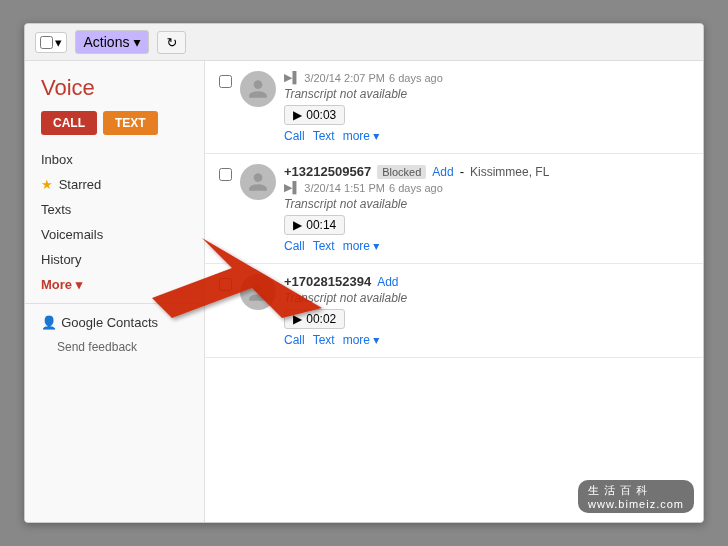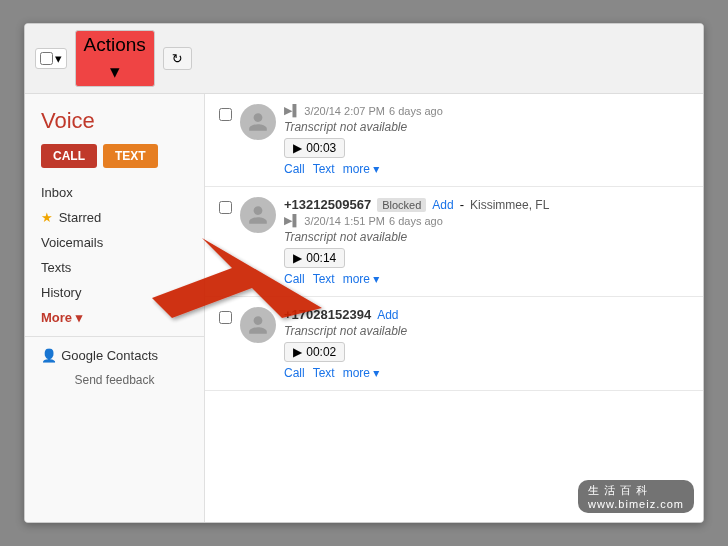--- a/index.html
+++ b/index.html
@@ -39,28 +39,27 @@
       border: 1px solid #ccc;
       border-radius: 3px;
       background: #fff;
       padding: 2px 4px;
       cursor: pointer;
     }
     .checkbox-dropdown input[type=checkbox] { margin-right: 2px; }
     .actions-btn {
       border: 1px solid #ccc;
       border-radius: 3px;
-      background: #ef4444;
+      background: #c4b5fd;
       padding: 3px 8px;
       cursor: pointer;
-      font-size: 19px;
+      font-size: 14px;
       display: flex;
       align-items: center;
       gap: 4px;
-      flex-direction: column;
     }
     .refresh-btn {
       border: 1px solid #ccc;
       border-radius: 3px;
       background: #f5f5f5;
       padding: 3px 8px;
       cursor: pointer;
       font-size: 13px;
     }
     .main-layout {
@@ -121,25 +120,24 @@
     .nav-item.active { color: #c0392b; font-weight: bold; }
     .nav-separator { border-top: 1px solid #e0e0e0; margin: 6px 0; }
     .nav-contacts {
       padding: 5px 16px;
       color: #333;
       display: flex;
       align-items: center;
       gap: 4px;
     }
     .nav-feedback {
-      padding: 5px 0;
+      padding: 5px 32px;
       color: #666;
       font-size: 12px;
       cursor: pointer;
-      text-align: center;
     }
     .content-area {
       flex: 1;
       overflow-y: auto;
       background: #fff;
     }
     .message-item {
       border-bottom: 1px solid #e8e8e8;
       padding: 10px 14px;
       display: flex;
@@ -234,24 +232,24 @@
           <button class="btn-text">TEXT</button>
         </div>
         <div class="nav-item">
           <span>Inbox</span>
         </div>
         <div class="nav-item starred">
           <span class="star">★</span>
           <span>Starred</span>
         </div>
         <div class="nav-item">
+          <span>Texts</span>
+        </div>
+        <div class="nav-item">
           <span>Voicemails</span>
-        </div>
-        <div class="nav-item">
-          <span>Texts</span>
         </div>
         <div class="nav-item">
           <span>History</span>
         </div>
         <div class="nav-item active">
           <span>More ▾</span>
         </div>
         <div class="nav-separator"></div>
         <div class="nav-contacts">
           <span>👤</span>

